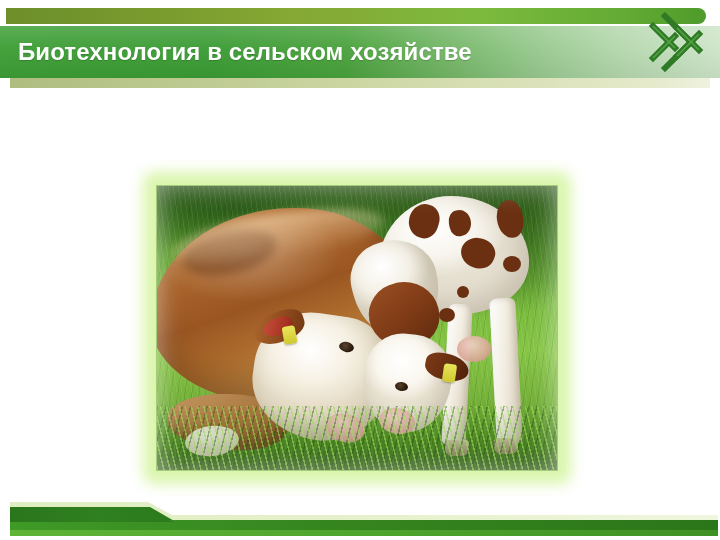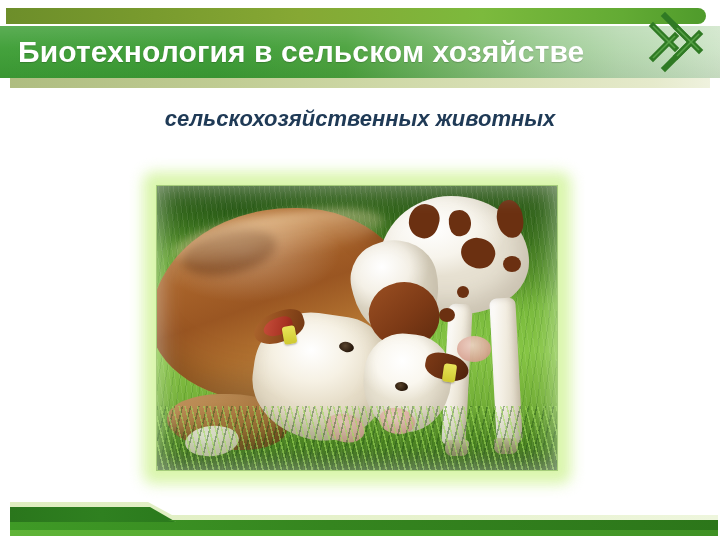--- a/index.html
+++ b/index.html
@@ -95,21 +95,21 @@
         #eef1dc 100%);
     opacity: 0.95;
   }
 
   .header-title {
     position: absolute;
     left: 18px;
     top: 28px;
     height: 48px;
     line-height: 48px;
-    font-size: 30px;
+    font-size: 24px;
     font-weight: bold;
     color: #ffffff;
     white-space: nowrap;
     letter-spacing: 0.1px;
     text-shadow: 0 1px 1px rgba(0,0,0,0.18);
     text-align: center;
   }
 
   .header-logo {
     position: absolute;
@@ -508,21 +508,20 @@
           <path d="M8 14 L30 36"></path>
           <path d="M32 16 L54 38"></path>
           <path d="M8 46 L30 24"></path>
           <path d="M32 44 L54 22"></path>
         </g>
       </svg>
     </div>
   </div>
 
   <div class="subtitle">
-    <span class="subtitle-line">сельскохозяйственных животных</span>
   </div>
 
   <div class="photo-wrap">
     <div class="photo-glow"></div>
     <div class="photo-frame">
       <div class="photo-scene"></div>
       <div class="grass-texture"></div>
 
       <div class="cow-body"></div>
       <div class="cow-shoulder-dark"></div>

